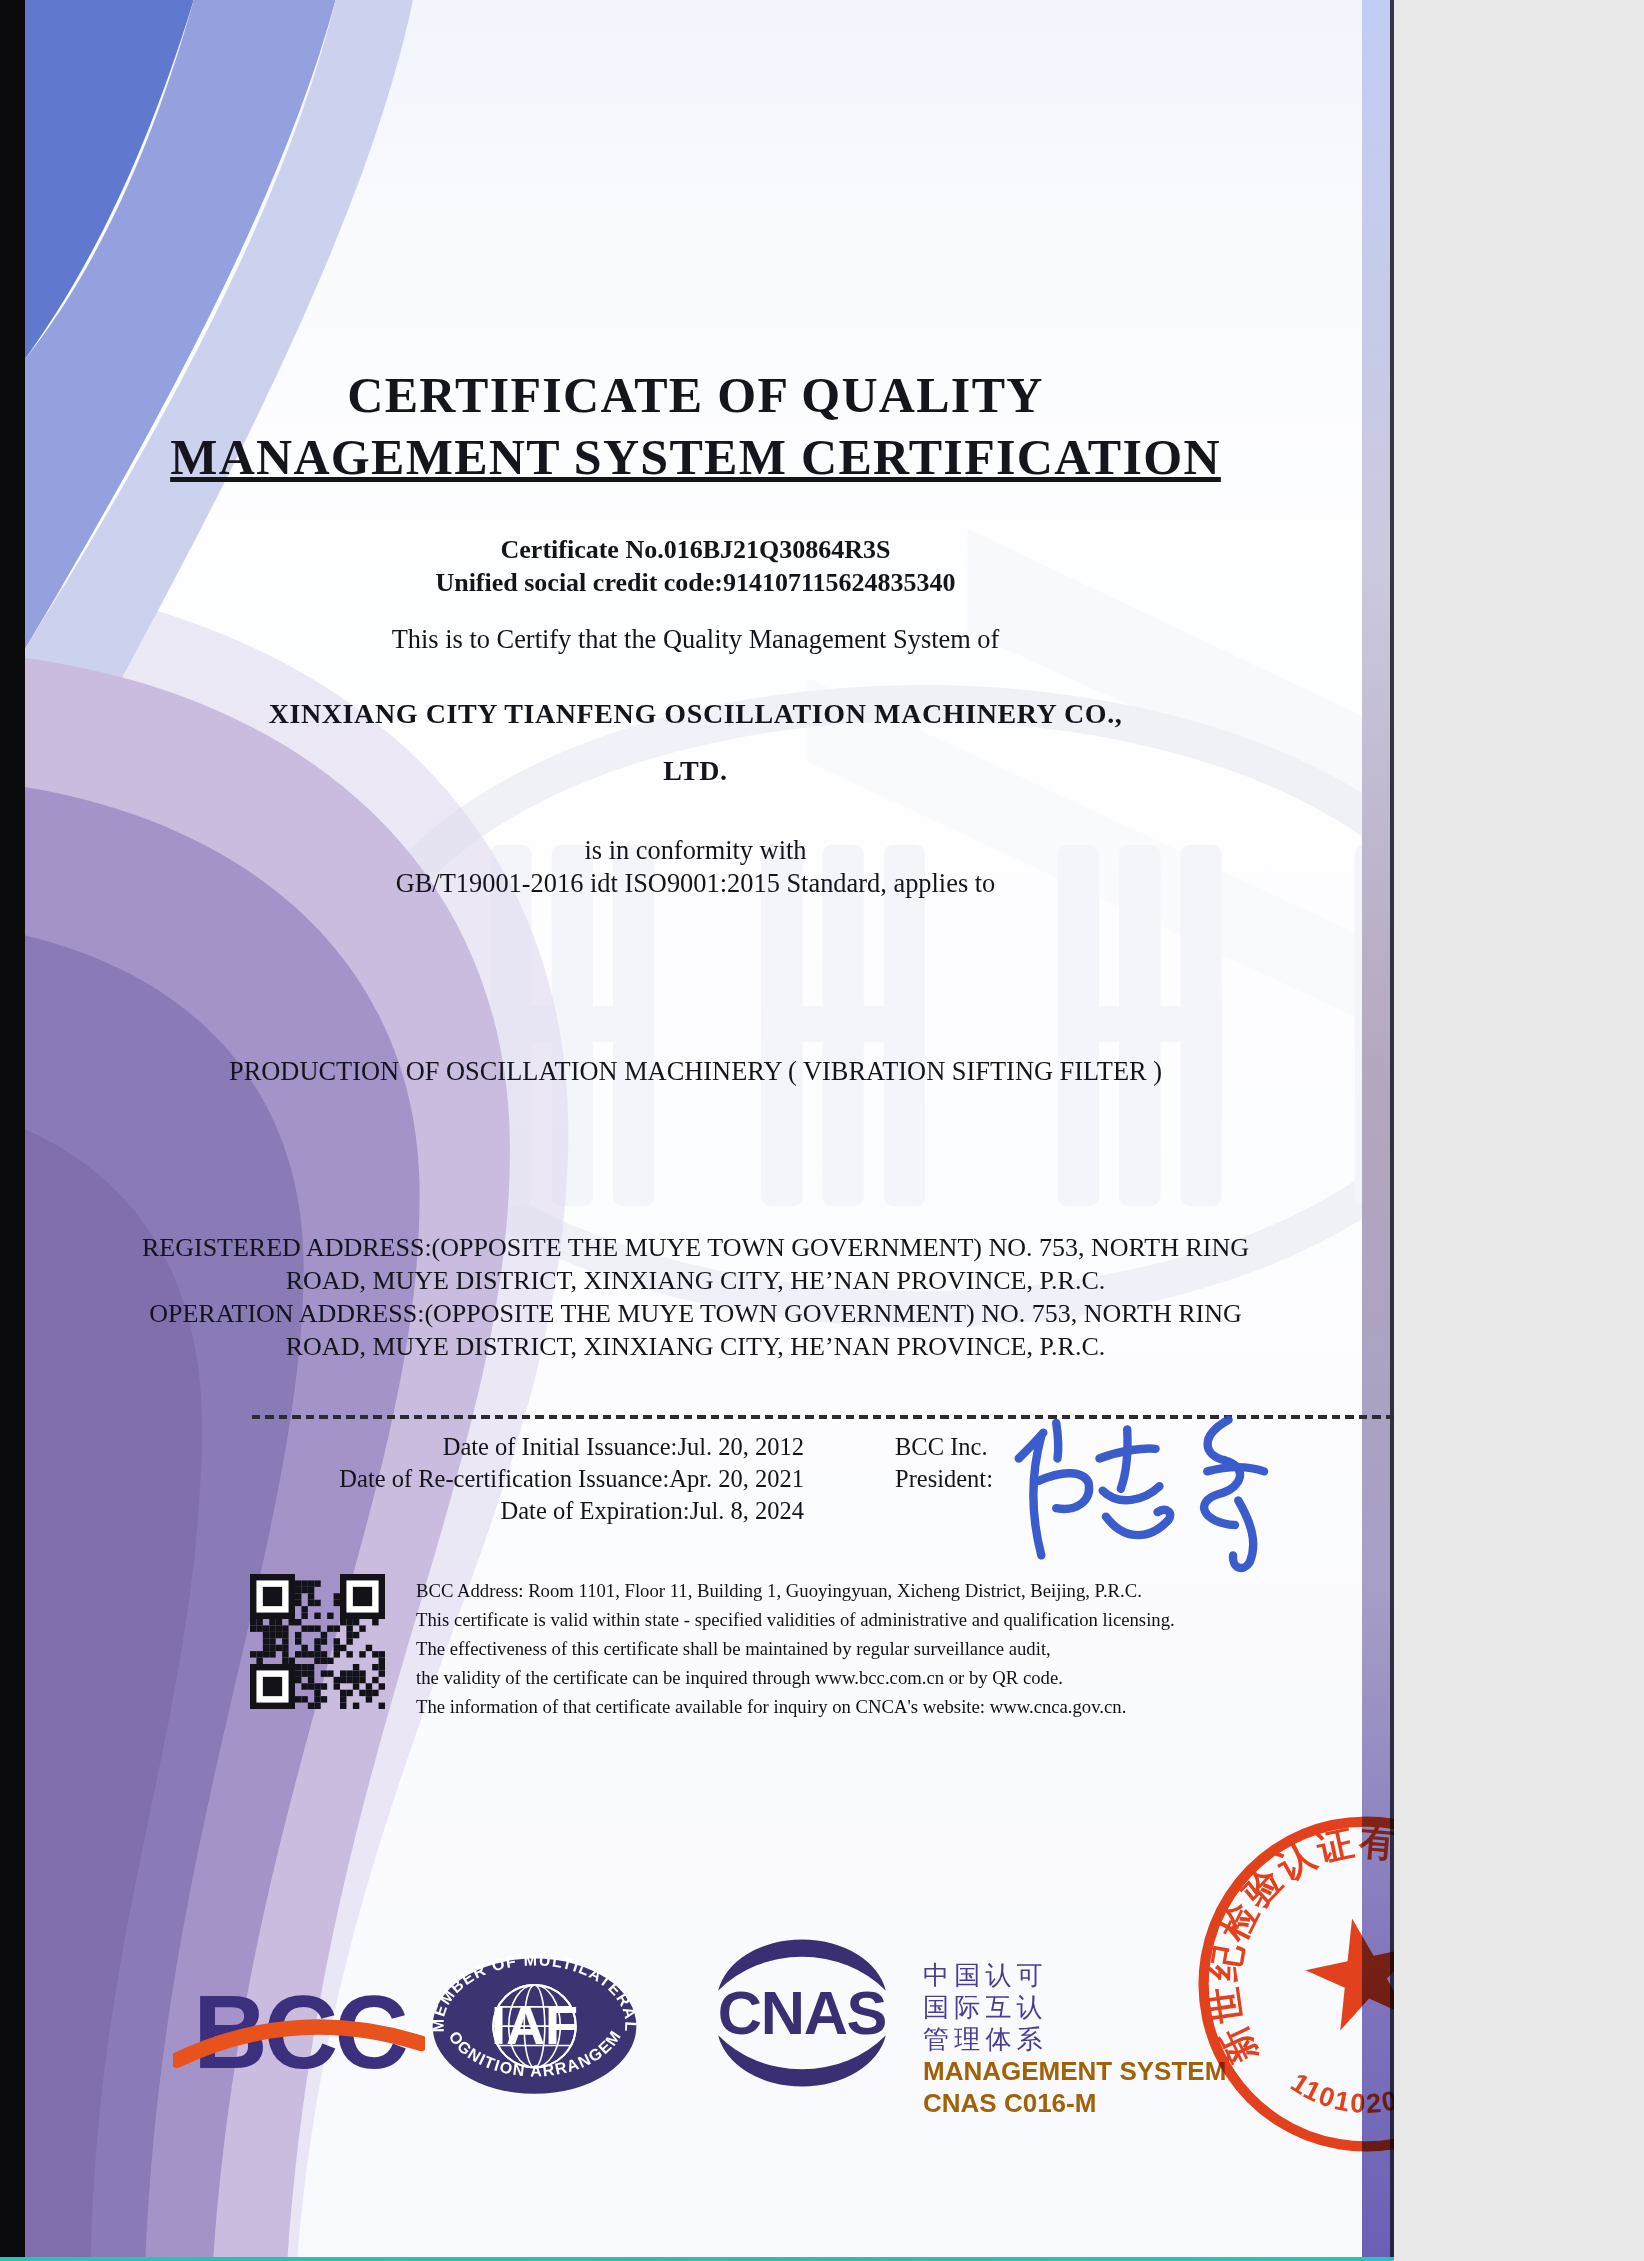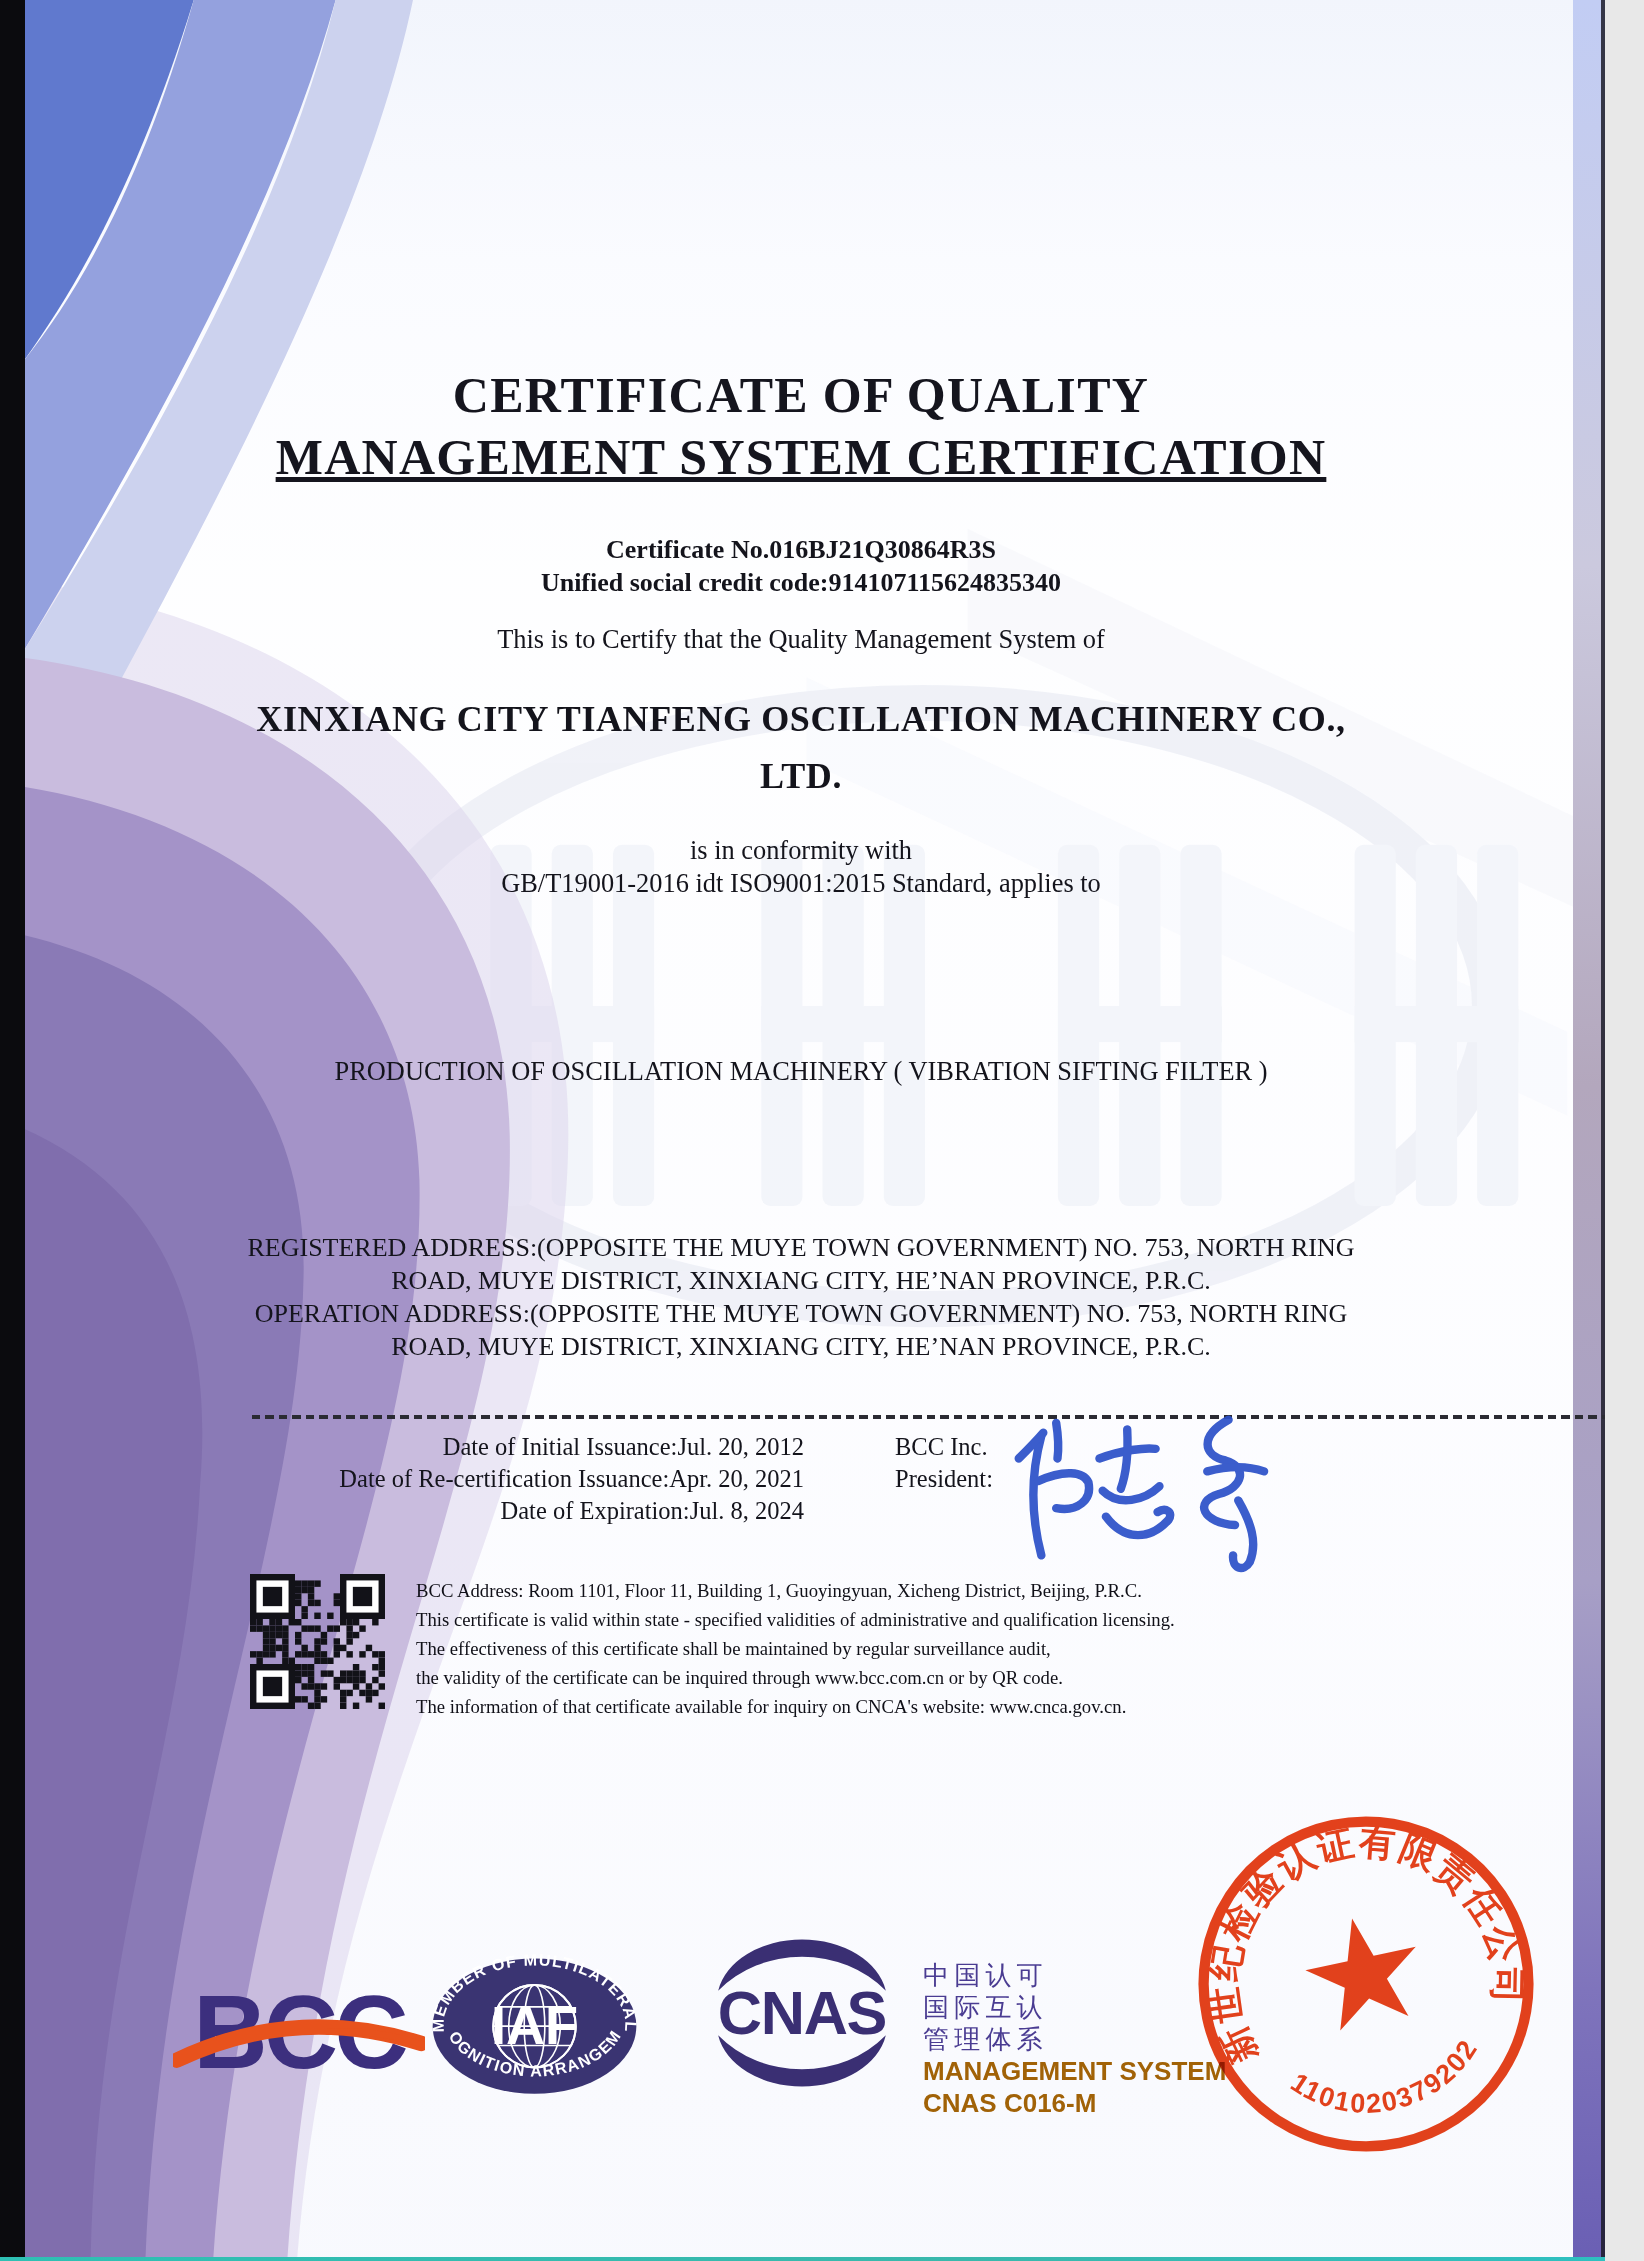--- a/index.html
+++ b/index.html
@@ -1,23 +1,22 @@
 <!DOCTYPE html>
 <html style="font-size:10.3px"><head>
 <meta charset="utf-8">
 <style>
   html,body{margin:0;padding:0;background:#e8e8e8;}
   .page{
     position:relative;
-    width:1598px;height:2261px;
+    width:1394px;height:2261px;
     background:#fbfcff;
     overflow:hidden;
     font-family:"Liberation Serif", serif;
     color:#14141c;
-    padding-left:7px;
   }
   .page-tint{
     position:absolute;inset:0;z-index:1;pointer-events:none;
     background:linear-gradient(180deg,#eef2fb 0%,#fafbff 271px,#ffffff 580px,#fdfdff 60%,#f7f8fd 100%);
     opacity:.7;
   }
   .bg-svg{position:absolute;inset:0;z-index:2;}
   .edge-left{position:absolute;left:0;top:0;width:24.5px;height:100%;background:#0b0b0e;z-index:4;}
   .edge-right{
     position:absolute;right:0;top:0;width:32px;height:100%;z-index:4;
@@ -27,21 +26,21 @@
   .edge-bottom{position:absolute;left:0;bottom:0;width:100%;height:3.9px;z-index:6;
     background:linear-gradient(90deg,#2ec0b4,#39b8ac 60%,#2ec0c0);}
   .content{position:absolute;inset:0;z-index:6;}
 
   .cline{position:absolute;left:23px;right:26px;text-align:center;white-space:nowrap;}
   .title{font-weight:bold;font-size:50px;letter-spacing:1.3px;color:#15151e;}
   .t1{top:366px;} .t2{top:428px;text-decoration:underline;}
   .certno{top:535px;font-weight:bold;font-size:26px;}
   .code{top:568px;font-weight:bold;font-size:26px;}
   .certify{top:624px;font-size:26.4px;}
-  .company{font-weight:bold;font-size:36px;letter-spacing:0.6px;}
+  .company{font-weight:bold;font-size:28px;letter-spacing:0.6px;}
   .c1{top:698px;} .c2{top:747px;margin-top:8px;}
   .conformity{top:835px;font-size:26.4px;}
   .standard{top:868px;font-size:26.4px;}
   .scope{top:1056px;font-size:26.4px;}
   .addr{font-size:26px;}
   .a1{top:1233px;} .a2{top:1266px;} .a3{top:1299px;} .a4{top:1332px;}
 
   .dashline{
     position:absolute;left:252px;top:1415px;width:1365px;height:3.9px;z-index:6;
     background:repeating-linear-gradient(90deg,#2b2b33 0 8.4px,transparent 8.4px 13.5px);

